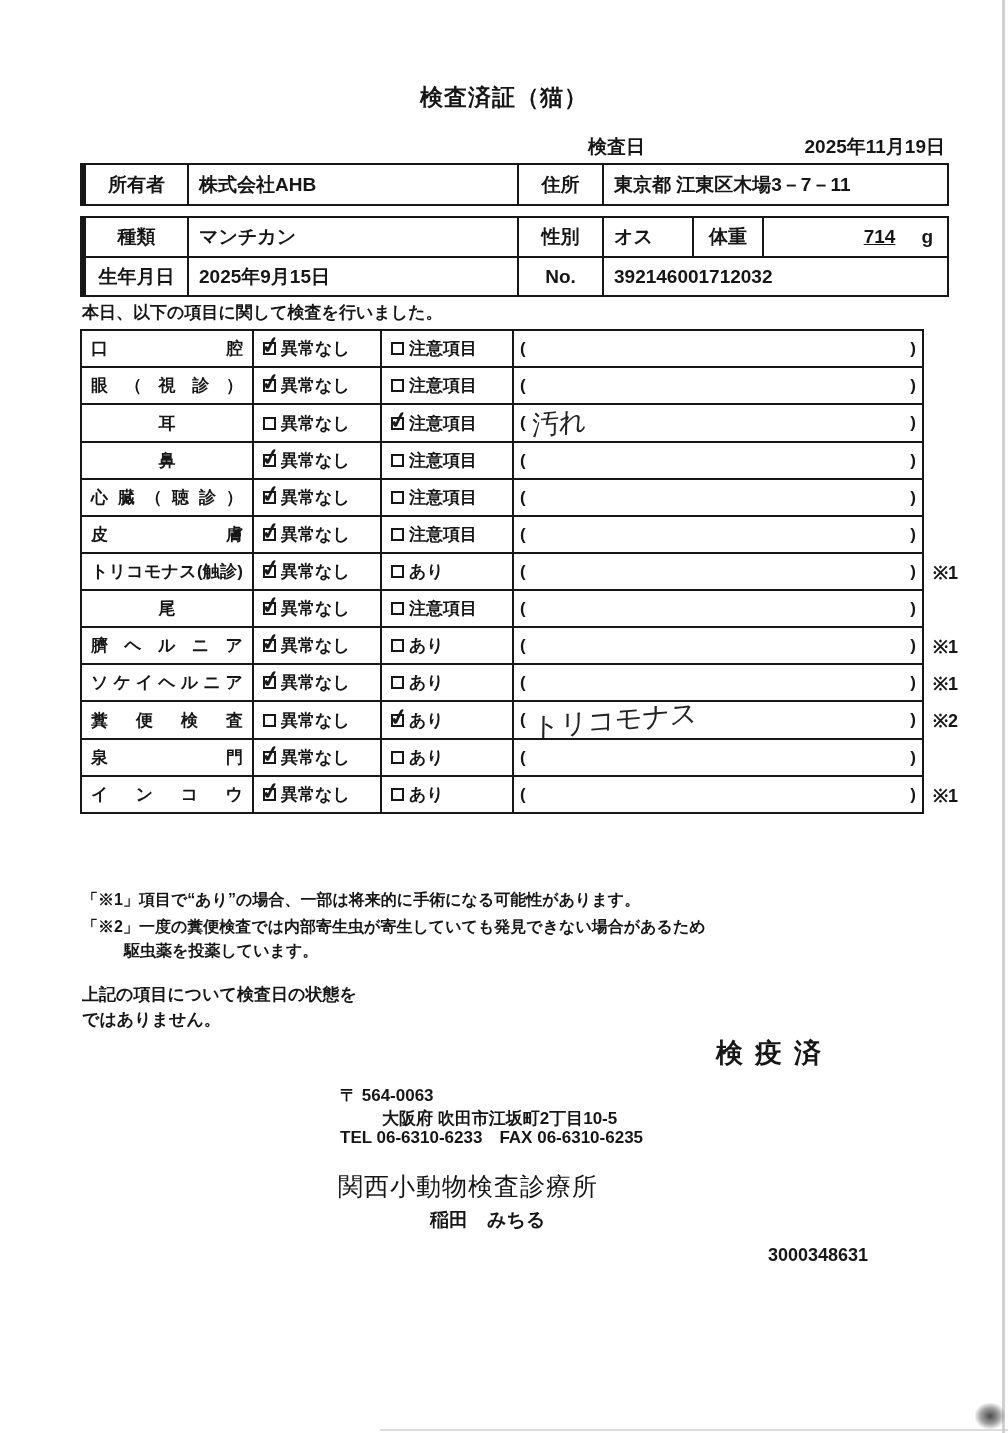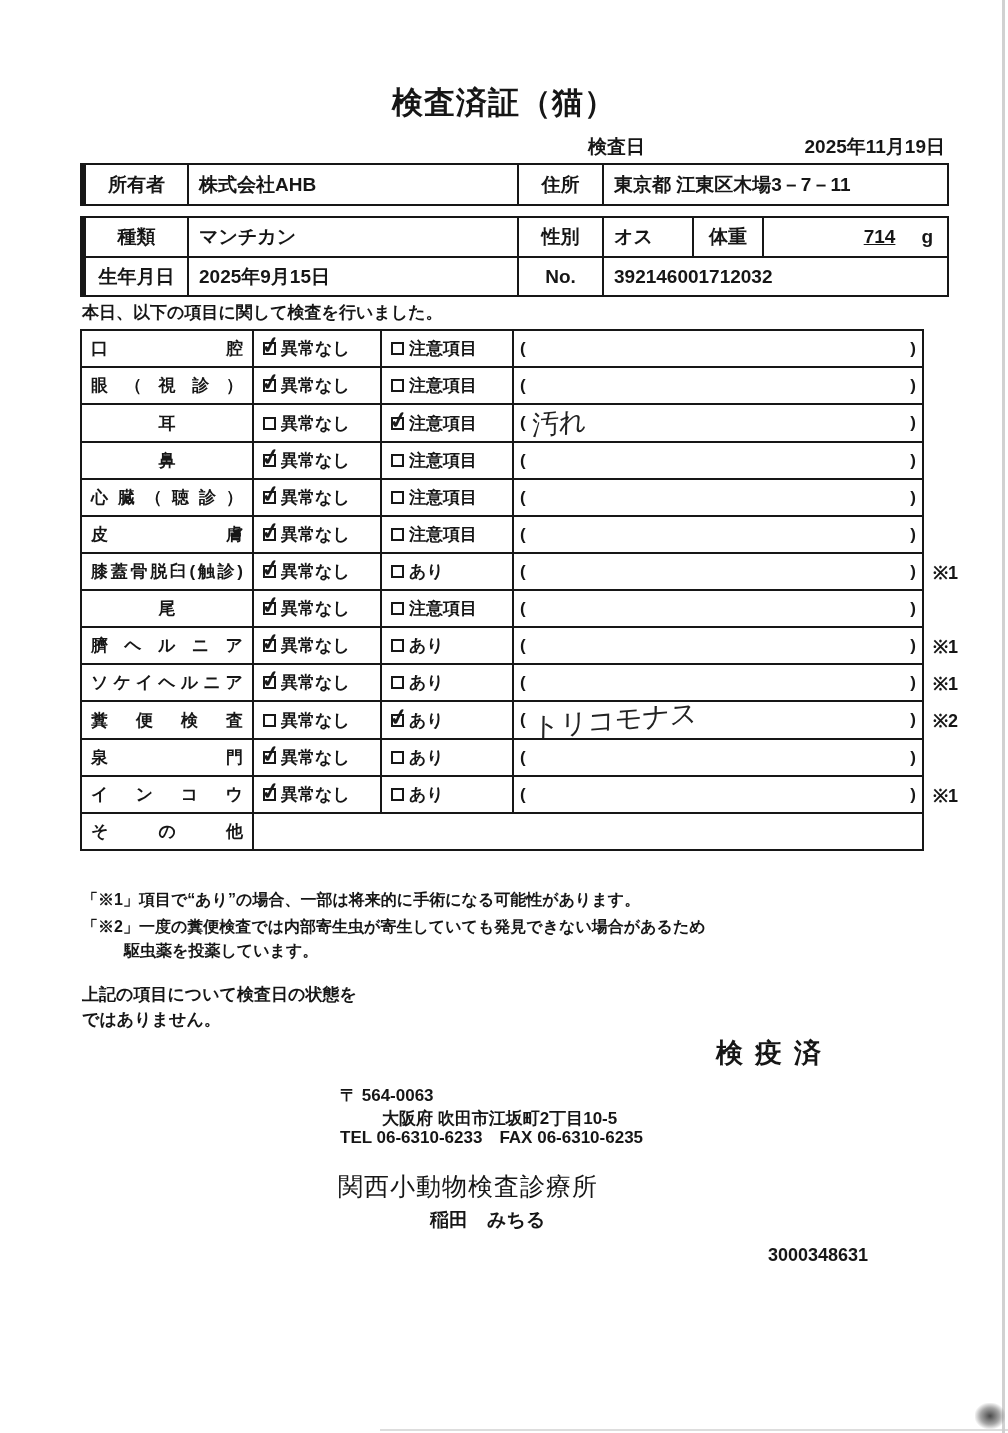--- a/index.html
+++ b/index.html
@@ -6,21 +6,21 @@
   html,body { margin:0; padding:0; }
   body {
     width:1008px; height:1433px; background:#ffffff; color:#161616;
     font-family:"Liberation Sans", sans-serif; position:relative; overflow:hidden;
     -webkit-font-smoothing:antialiased;
   }
   .sheet { position:absolute; inset:0; }
 
   .title {
     position:absolute; top:82px; left:0; width:100%; text-align:center;
-    font-size:31px; font-weight:700; letter-spacing:1px;
+    font-size:23px; font-weight:700; letter-spacing:1px;
   }
 
   .insp-row {
     position:absolute; top:134px; left:80px; width:865px; display:flex;
     font-size:19px; font-weight:700;
   }
   .insp-row .lbl { margin-left:508px; }
   .insp-row .val { margin-left:auto; }
 
   table { border-collapse:collapse; table-layout:fixed; }
@@ -250,21 +250,21 @@
               <span class="note-text"></span>
               <span class="paren close">)</span>
             </div>
           </td>
       <td class="c-mark"></td>
     </tr>
 
 
     <tr>
       <td class="c-item">
-            <div class="jlabel">膝蓋骨脱臼(触診)</div>
+            <div class="jlabel">トリコモナス(触診)</div>
           </td>
       <td class="c-opt"><span class="cb checked"></span><span>異常なし</span></td>
       <td class="c-opt"><span class="cb"></span><span>あり</span></td>
       <td class="c-note">
             <div class="note-flex">
               <span class="paren">(</span>
               <span class="note-text"></span>
               <span class="paren close">)</span>
             </div>
           </td>
@@ -360,27 +360,20 @@
       <td class="c-note">
             <div class="note-flex">
               <span class="paren">(</span>
               <span class="note-text"></span>
               <span class="paren close">)</span>
             </div>
           </td>
       <td class="c-mark">※1</td>
     </tr>
 
-    <tr>
-      <td class="c-item">
-            <div class="jlabel">その他</div>
-          </td>
-      <td class="c-rest" colspan="3"></td>
-      <td class="c-mark"></td>
-    </tr>
   </tbody>
     </table>
 
   <div class="remark1">「※1」項目で“あり”の場合、一部は将来的に手術になる可能性があります。</div>
   <div class="remark2a">「※2」一度の糞便検査では内部寄生虫が寄生していても発見できない場合があるため</div>
   <div class="remark2b">駆虫薬を投薬しています。</div>
 
   <div class="disclaimer">
     <div>上記の項目について検査日の状態を</div>
     <div>ではありません。</div>

